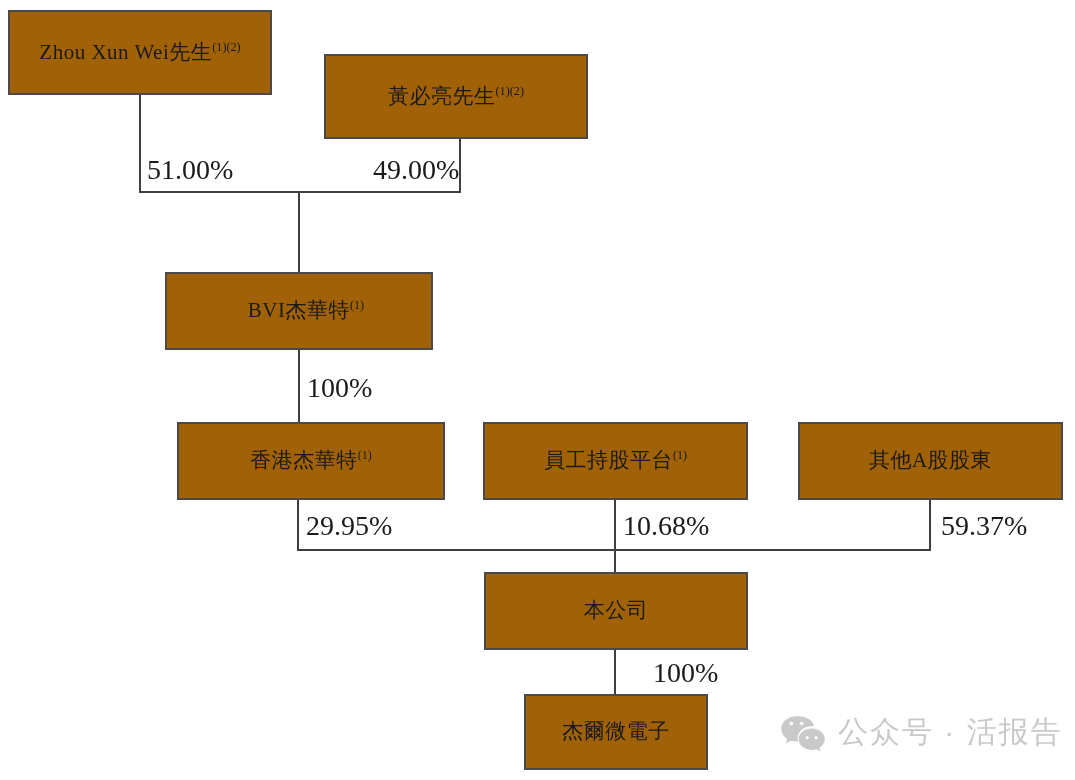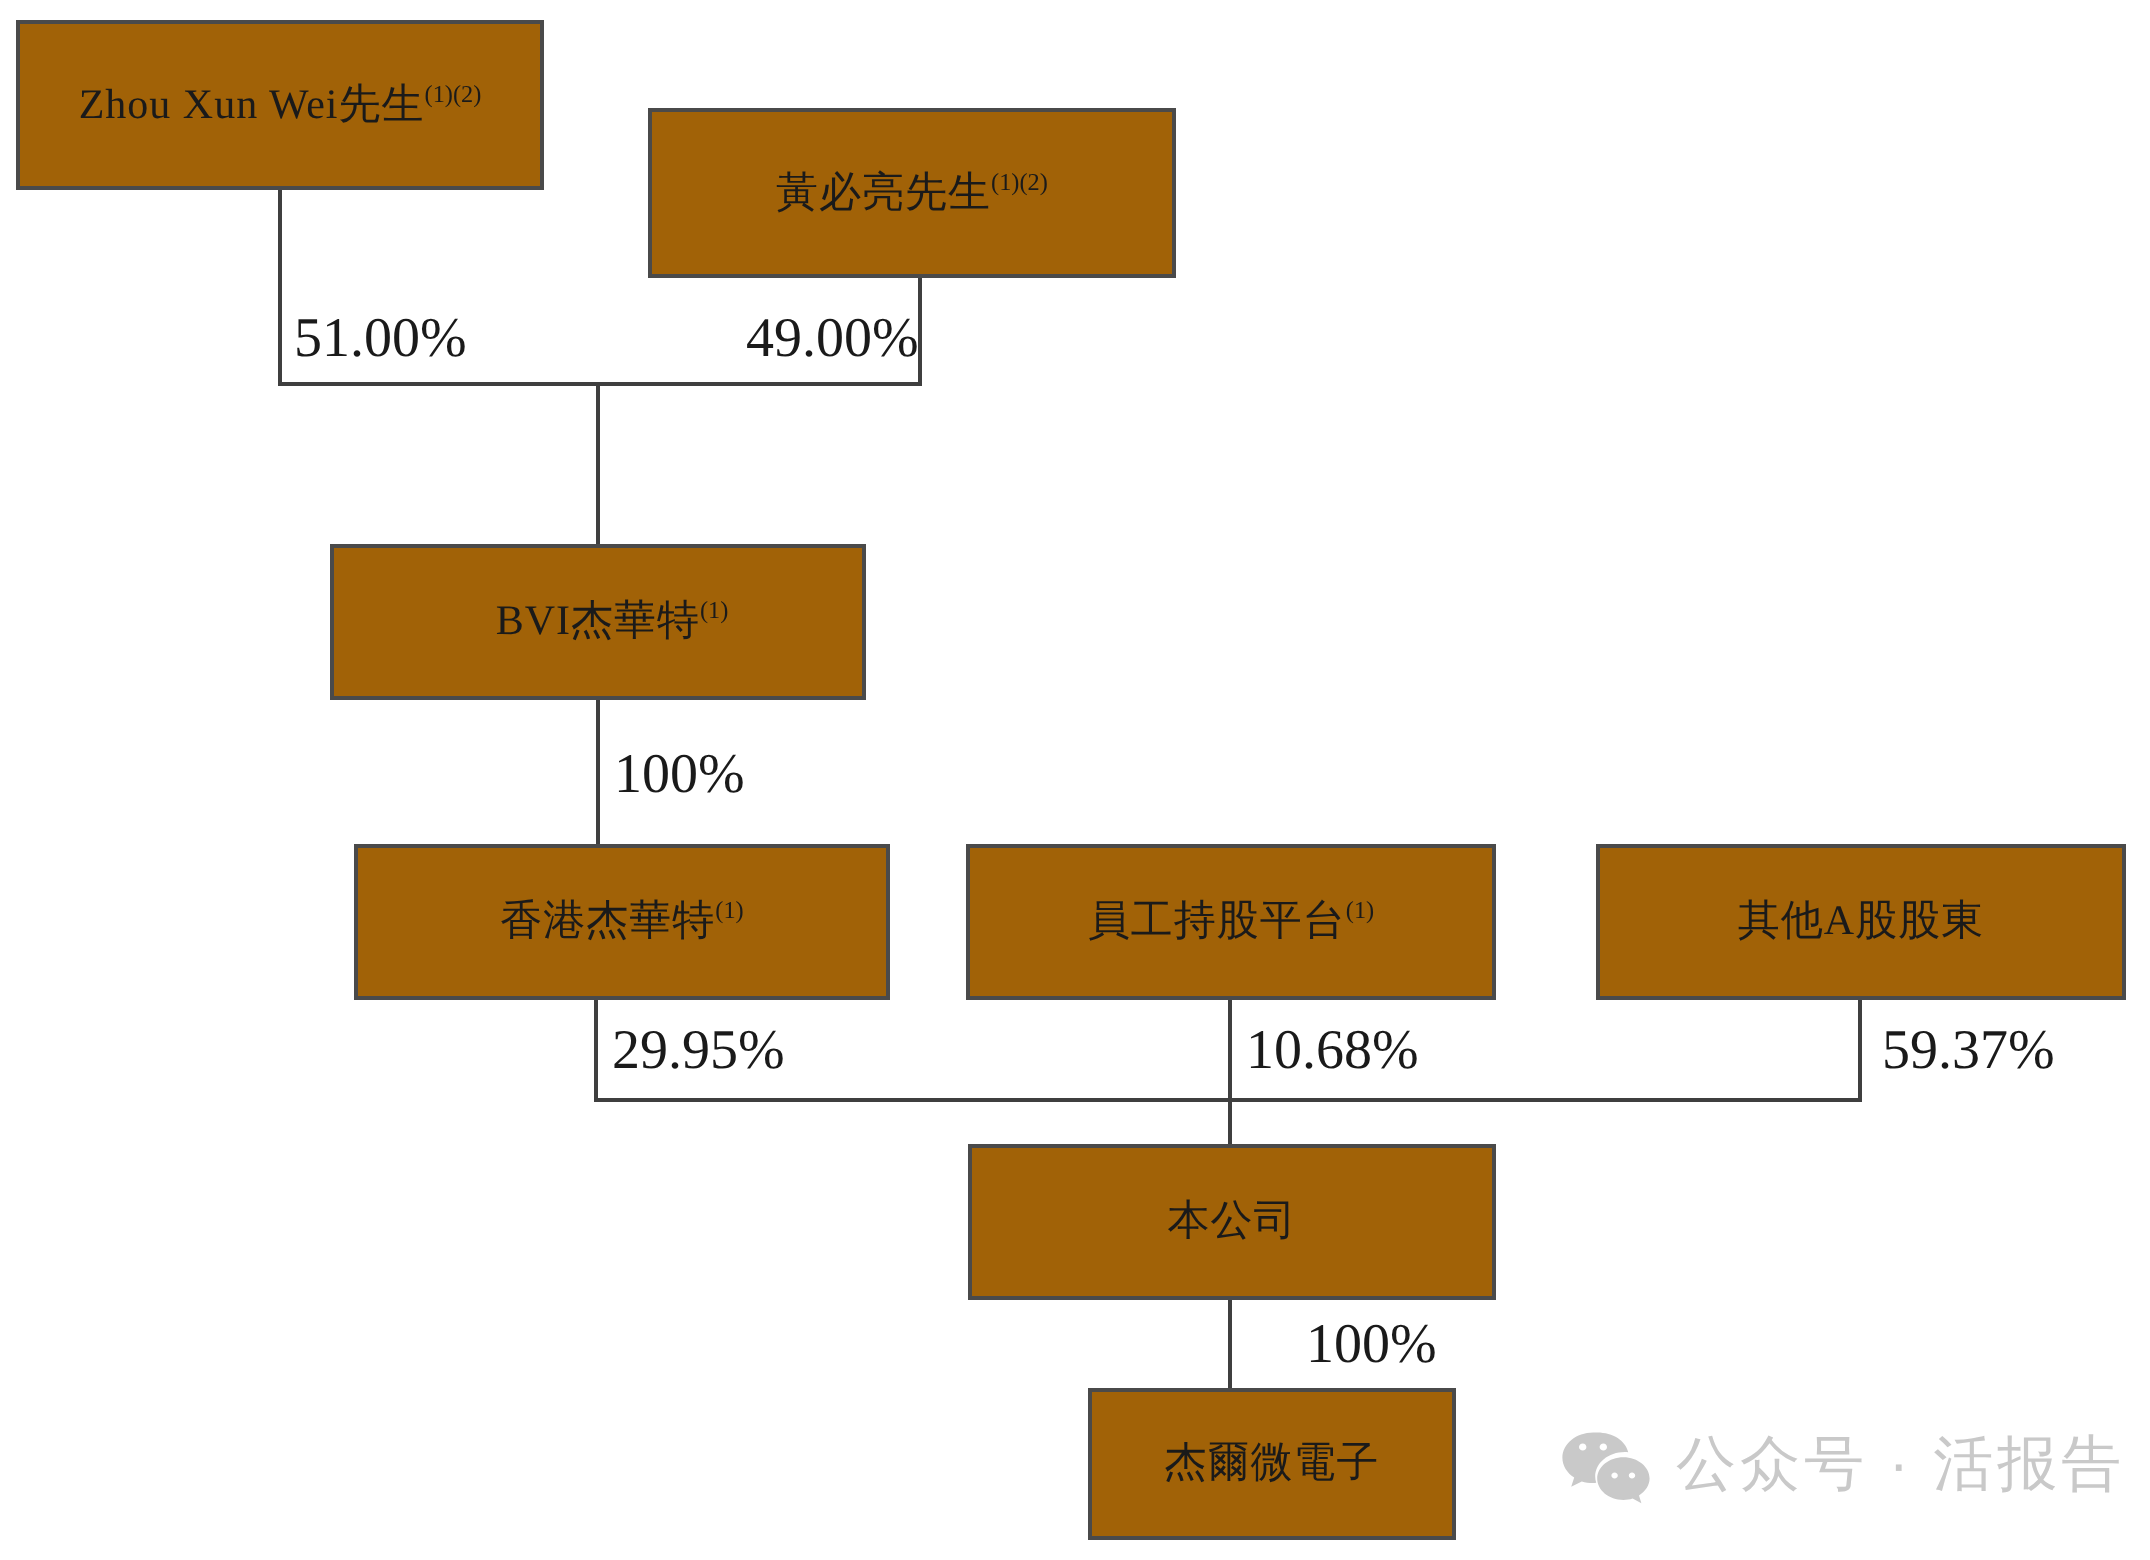--- a/index.html
+++ b/index.html
@@ -119,21 +119,21 @@
       </div>
       <div class="entity-box" style="left: 483px; top: 422px; width: 265px; height: 78px; border-color: rgb(74, 74, 74);">
         <span class="entity-label">員工持股平台<sup>(1)</sup></span>
       </div>
       <div class="entity-box" style="left: 798px; top: 422px; width: 265px; height: 78px; border-color: rgb(74, 74, 74);">
         <span class="entity-label">其他A股股東</span>
       </div>
       <div class="entity-box" style="left: 484px; top: 572px; width: 264px; height: 78px; border-color: rgb(74, 74, 74);">
         <span class="entity-label">本公司</span>
       </div>
-      <div class="entity-box" style="left: 544px; top: 694px; width: 184px; height: 76px; border-color: rgb(74, 74, 74);">
+      <div class="entity-box" style="left: 524px; top: 694px; width: 184px; height: 76px; border-color: rgb(74, 74, 74);">
         <span class="entity-label">杰爾微電子</span>
       </div>
     </div>
   <div id="pct-layer">
       <div class="pct-label" style="left: 147px; top: 156px;">51.00%</div>
       <div class="pct-label" style="left: 373px; top: 156px;">49.00%</div>
       <div class="pct-label" style="left: 307px; top: 374px;">100%</div>
       <div class="pct-label" style="left: 306px; top: 512px; font-family: Liberation Serif, serif;">29.95%</div>
       <div class="pct-label" style="left: 623px; top: 512px;">10.68%</div>
       <div class="pct-label" style="left: 941px; top: 512px;">59.37%</div>

